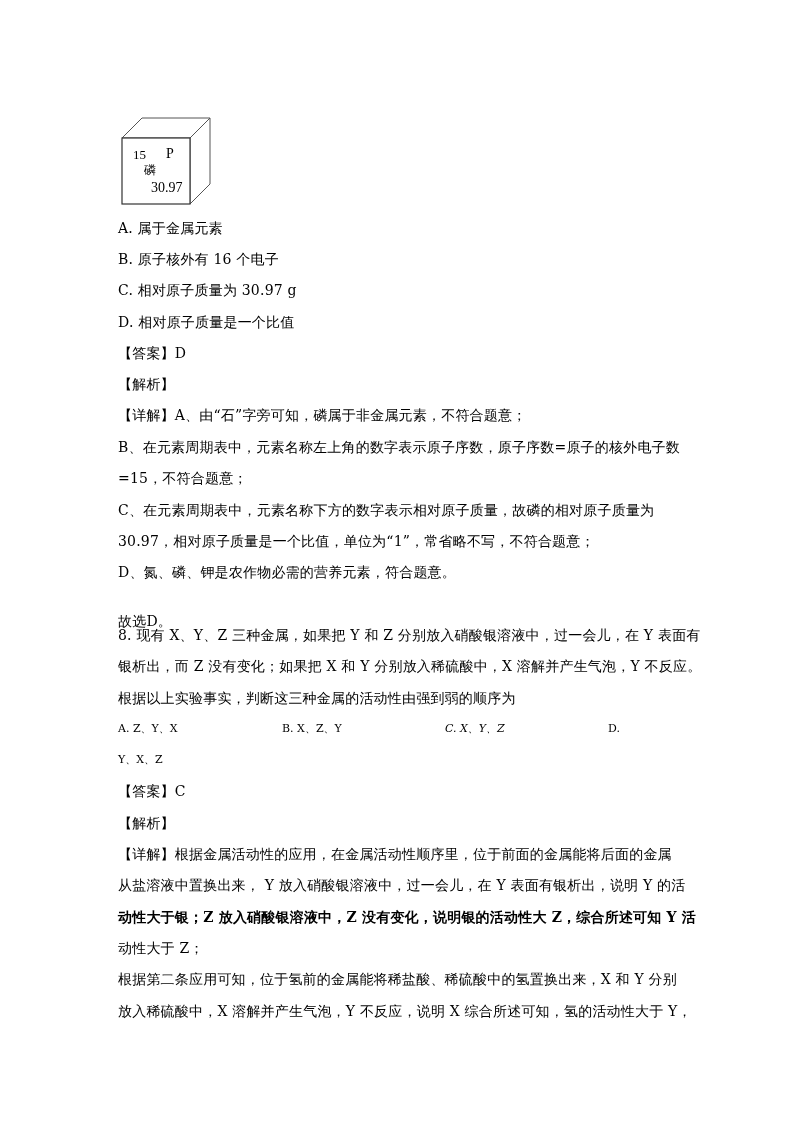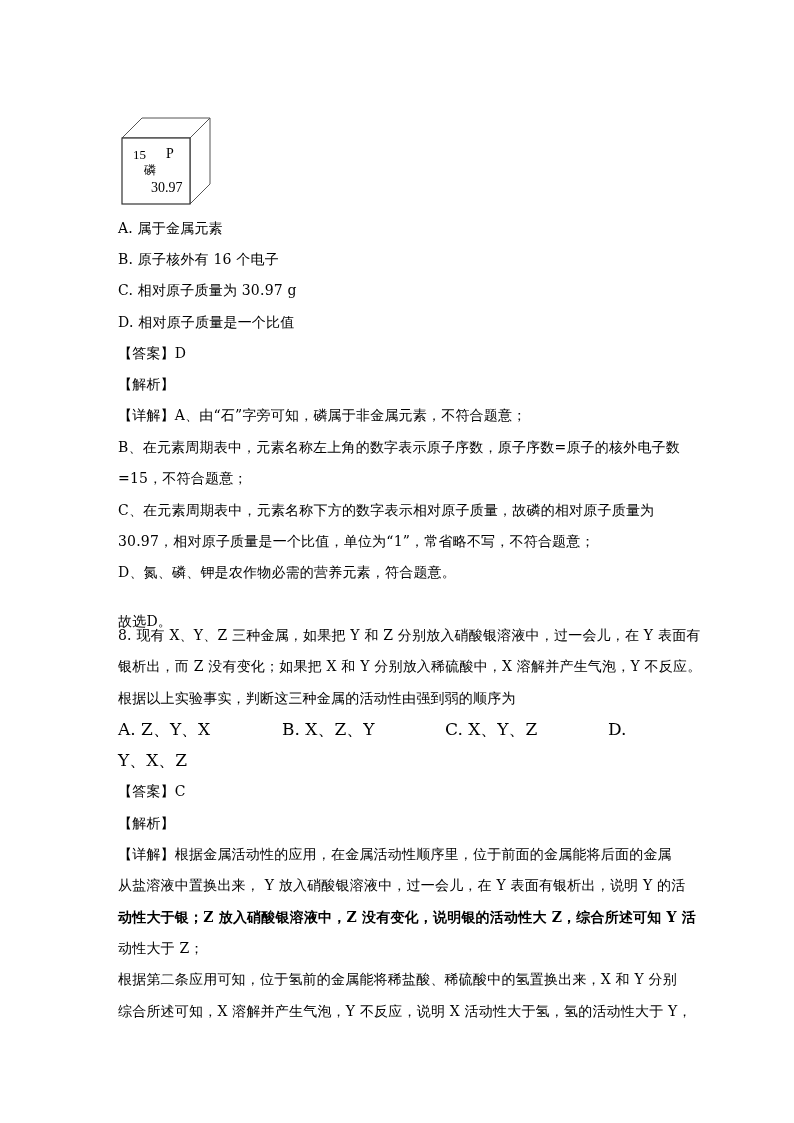--- a/index.html
+++ b/index.html
@@ -2,21 +2,21 @@
 <html><head>
   <meta charset="utf-8">
   <style>
     html, body { margin: 0; padding: 0; background: #ffffff; }
     body { width: 794px; height: 1123px; position: relative; overflow: hidden;
       font-family: "DejaVu Serif", "Liberation Serif", serif; color: #000; }
     .page { position: absolute; left: 0; top: 12px; width: 794px; height: 1123px; border-radius: 9px; }
     .line { position: absolute; left: 118px; font-size: 14px; line-height: 16px; white-space: nowrap; letter-spacing: 0.2px; }
     .box { position: absolute; left: 120px; top: 104px; width: 92px; height: 90px; }
     .cube-text { position: absolute; font-family: "Liberation Serif", serif; font-size: 13px; color: #000; }
-    .opt { position: absolute; font-size: 17px; line-height: 16px; white-space: nowrap; }
+    .opt { position: absolute; font-size: 11px; line-height: 16px; white-space: nowrap; }
   </style>
 </head>
 <body>
 
 <div class="page">
 
   <div class="box">
     <svg width="92" height="90" viewBox="0 0 92 90">
       <polygon points="2,22 22,2 90,2 70,22" fill="#fff" stroke="#555" stroke-width="1"></polygon>
       <polygon points="70,22 90,2 90,68 70,88" fill="#fff" stroke="#555" stroke-width="1"></polygon>
@@ -42,26 +42,26 @@
   <div class="line" style="top:521px;text-align:center;">30.97，相对原子质量是一个比值，单位为“1”，常省略不写，不符合题意；</div>
   <div class="line" style="top:552px;">D、氮、磷、钾是农作物必需的营养元素，符合题意。</div>
   <div class="line" style="top:583px;margin-top:18px;">故选D。</div>
 
   <div class="line" style="top:615px;">8. 现有 X、Y、Z 三种金属，如果把 Y 和 Z 分别放入硝酸银溶液中，过一会儿，在 Y 表面有</div>
   <div class="line" style="top:646px;">银析出，而 Z 没有变化；如果把 X 和 Y 分别放入稀硫酸中，X 溶解并产生气泡，Y 不反应。</div>
   <div class="line" style="top:678px;">根据以上实验事实，判断这三种金属的活动性由强到弱的顺序为</div>
 
   <div class="opt" style="left:118px; top:709px;">A. Z、Y、X</div>
   <div class="opt" style="left:282px; top:709px;">B. X、Z、Y</div>
-  <div class="opt" style="left:445px; top:709px;">C. X、Y、Z</div>
+  <div class="opt" style="left:445px; top:709px;font-style:italic;">C. X、Y、Z</div>
   <div class="opt" style="left:608px; top:709px;">D.</div>
   <div class="opt" style="left:118px; top:740px;">Y、X、Z</div>
 
   <div class="line" style="top:771px;">【答案】C</div>
   <div class="line" style="top:803px;">【解析】</div>
   <div class="line" style="top:865px;">从盐溶液中置换出来， Y 放入硝酸银溶液中，过一会儿，在 Y 表面有银析出，说明 Y 的活</div>
   <div class="line" style="top:834px;">【详解】根据金属活动性的应用，在金属活动性顺序里，位于前面的金属能将后面的金属</div>
   <div class="line" style="top:897px;font-weight:bold;">动性大于银；Z 放入硝酸银溶液中，Z 没有变化，说明银的活动性大 Z，综合所述可知 Y 活</div>
   <div class="line" style="top:928px;">动性大于 Z；</div>
   <div class="line" style="top:959px;">根据第二条应用可知，位于氢前的金属能将稀盐酸、稀硫酸中的氢置换出来，X 和 Y 分别</div>
-  <div class="line" style="top:991px;">综合所述可知，X 溶解并产生气泡，Y 不反应，说明 X 活动性大于氢，氢的活动性大于 Y，</div>
+  <div class="line" style="top:991px;">放入稀硫酸中，X 溶解并产生气泡，Y 不反应，说明 X 综合所述可知，氢的活动性大于 Y，</div>
 
 </div>
 
 </body></html>

